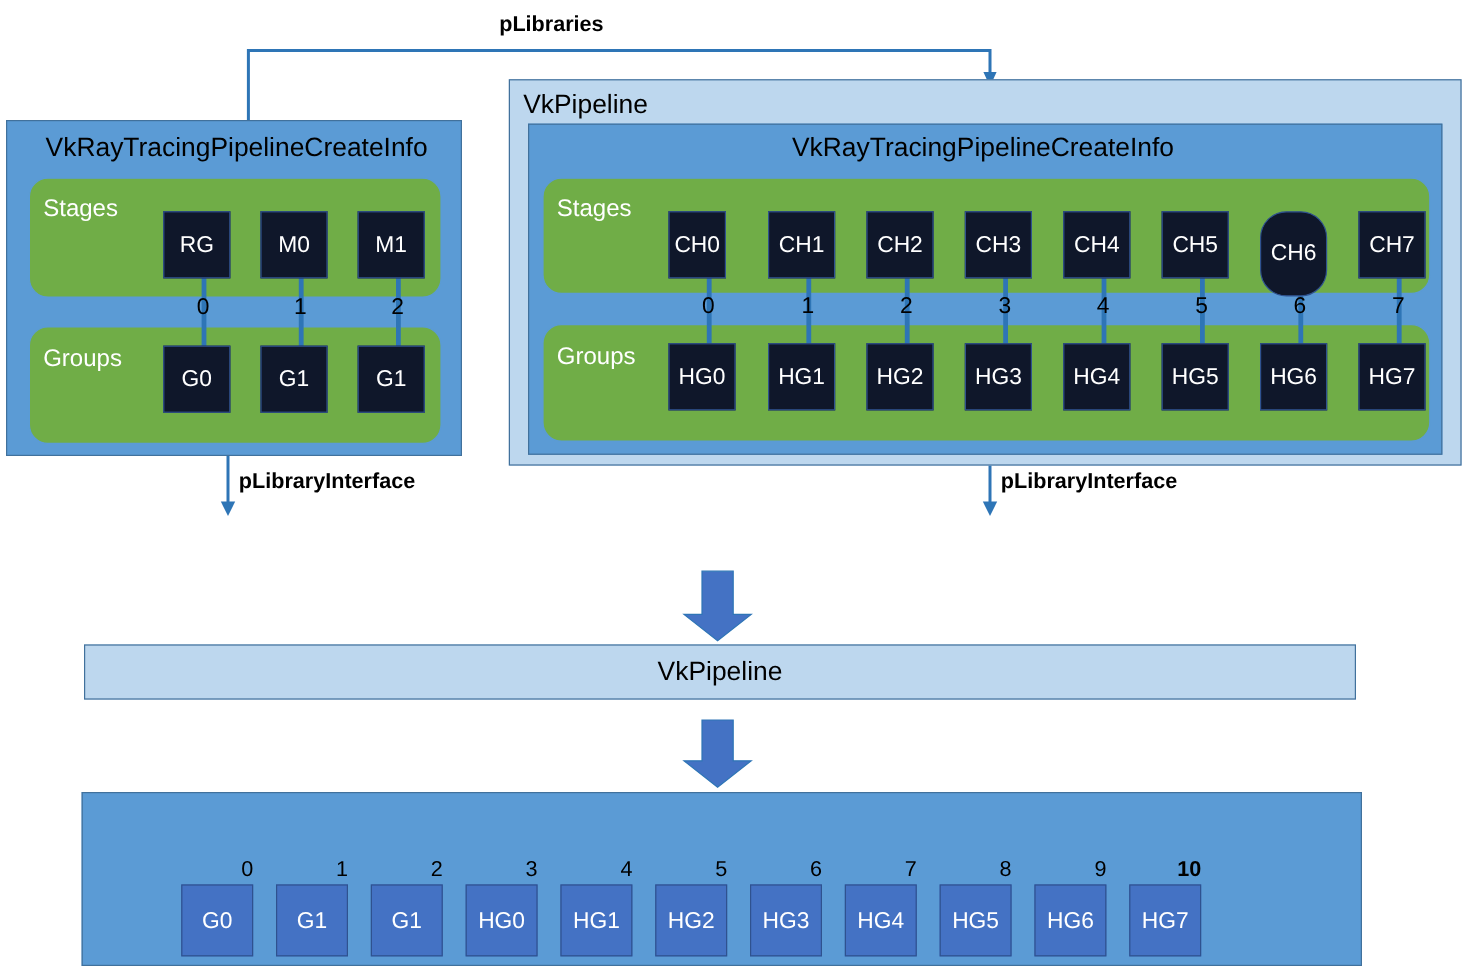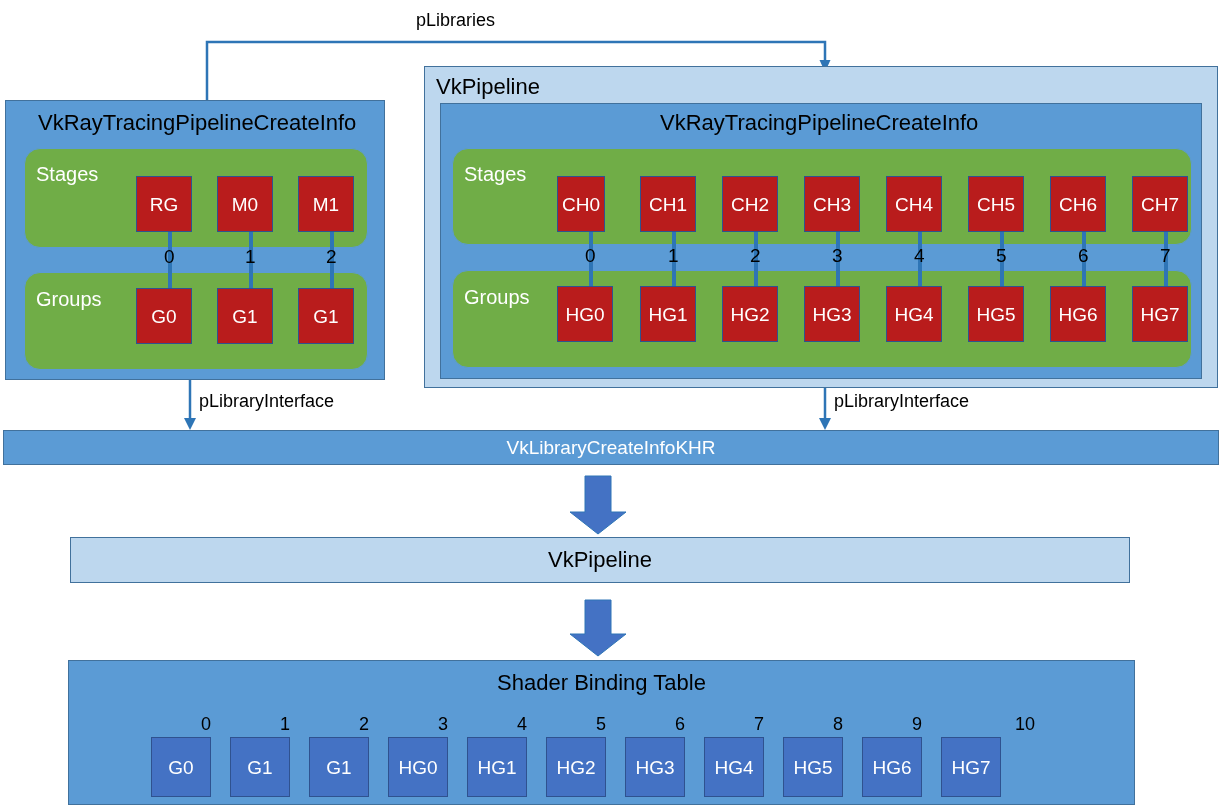--- a/index.html
+++ b/index.html
@@ -15,41 +15,41 @@
   .panel-blue{
     background:#5B9BD5;border:1px solid #41719C;
   }
   .panel-lightblue{
     background:#BDD7EE;border:1px solid #41719C;
   }
   .panel-green{
     background:#70AD47;border:1px solid #5B9BD5;border-radius:16px;
   }
   .chip{
-    background:#b91c1c;border:1px solid #2F528F;
+    background:#0f172a;border:1px solid #2F528F;
     color:#FFFFFF;display:flex;align-items:center;justify-content:center;
     font-size:19px;line-height:1;
   }
   .sbt-chip{
     background:#4472C4;border:1px solid #2F528F;
     color:#FFFFFF;display:flex;align-items:center;justify-content:center;
     font-size:19px;line-height:1;
   }
   .title-dark{color:#000000;font-size:22px;white-space:nowrap;}
   .title-white{color:#FFFFFF;font-size:19px;white-space:nowrap;}
   .sec-label{color:#FFFFFF;font-size:20px;white-space:nowrap;}
   .idx{
     color:#000000;font-size:19px;white-space:nowrap;
     text-align:left;
   }
   .sbt-idx{
     color:#000000;font-size:18px;white-space:nowrap;text-align:right;
   }
   .vline{background:#2E75B6;}
-  .edge-label{color:#000000;font-size:18px;white-space:nowrap;}
+  .edge-label{color:#000000;font-size:18px;white-space:nowrap;font-weight:bold;}
   .center-txt{display:flex;align-items:center;justify-content:center;}
   svg{display:block;overflow:visible;}
 </style>
 </head>
 <body>
 
 <div id="stage">
 
   <svg class="abs" style="left:0;top:0;width:1222px;height:120px;">
     <path d="M207,108 L207,42 L825,42 L825,62" fill="none" stroke="#2E75B6" stroke-width="2.5"></path>
@@ -127,21 +127,21 @@
     </div>
   <div class="abs chip" style="left:804px;top:176px;width:56px;height:56px;">
     <span>CH3</span>
     </div>
   <div class="abs chip" style="left:886px;top:176px;width:56px;height:56px;">
     <span>CH4</span>
     </div>
   <div class="abs chip" style="left:968px;top:176px;width:56px;height:56px;">
     <span>CH5</span>
     </div>
-  <div class="abs chip" style="left:1050px;top:176px;width:56px;height:56px;">
+  <div class="abs chip" style="left:1050px;top:176px;width:56px;height:71px;border-radius:22px;">
     <span>CH6</span>
     </div>
   <div class="abs chip" style="left:1132px;top:176px;width:56px;height:56px;">
     <span>CH7</span>
     </div>
 
   <div class="abs idx" style="left:585px;top:245px;">0</div>
   <div class="abs idx" style="left:668px;top:245px;">1</div>
   <div class="abs idx" style="left:750px;top:245px;">2</div>
   <div class="abs idx" style="left:832px;top:245px;">3</div>
@@ -180,52 +180,46 @@
     <path d="M190,60 L184,48 L196,48 Z" fill="#2E75B6"></path>
   </svg>
   <div class="abs edge-label" style="left:199px;top:391px;">pLibraryInterface</div>
 
   <svg class="abs" style="left:0;top:370px;width:1222px;height:66px;">
     <path d="M825,18 L825,50" fill="none" stroke="#2E75B6" stroke-width="2.5"></path>
     <path d="M825,60 L819,48 L831,48 Z" fill="#2E75B6"></path>
   </svg>
   <div class="abs edge-label" style="left:834px;top:391px;">pLibraryInterface</div>
 
-  <div class="abs panel-blue center-txt" style="left:3px;top:430px;width:1216px;height:35px;">
-    <span class="title-white">VkLibraryCreateInfoKHR</span>
-  </div>
 
   <svg class="abs" style="left:570px;top:476px;width:62px;height:60px;">
     <path d="M15,0 L41,0 L41,36 L56,36 L28,58 L0,36 L15,36 Z" fill="#4472C4" stroke="#2E75B6" stroke-width="1"></path>
   </svg>
 
   <div class="abs panel-lightblue center-txt" style="left:70px;top:537px;width:1060px;height:46px;">
     <span class="title-dark">VkPipeline</span>
   </div>
 
   <svg class="abs" style="left:570px;top:600px;width:62px;height:58px;">
     <path d="M15,0 L41,0 L41,34 L56,34 L28,56 L0,34 L15,34 Z" fill="#4472C4" stroke="#2E75B6" stroke-width="1"></path>
   </svg>
 
   <div class="abs panel-blue" style="left:68px;top:660px;width:1067px;height:145px;"></div>
-  <div class="abs title-dark center-txt" style="left:68px;top:670px;width:1067px;height:26px;">
-    <span>Shader Binding Table</span>
-  </div>
 
   <div class="abs sbt-idx" style="left:151px;top:714px;width:60px;">0</div>
   <div class="abs sbt-idx" style="left:230px;top:714px;width:60px;">1</div>
   <div class="abs sbt-idx" style="left:309px;top:714px;width:60px;">2</div>
   <div class="abs sbt-idx" style="left:388px;top:714px;width:60px;">3</div>
   <div class="abs sbt-idx" style="left:467px;top:714px;width:60px;">4</div>
   <div class="abs sbt-idx" style="left:546px;top:714px;width:60px;">5</div>
   <div class="abs sbt-idx" style="left:625px;top:714px;width:60px;">6</div>
   <div class="abs sbt-idx" style="left:704px;top:714px;width:60px;">7</div>
   <div class="abs sbt-idx" style="left:783px;top:714px;width:60px;">8</div>
   <div class="abs sbt-idx" style="left:862px;top:714px;width:60px;">9</div>
-  <div class="abs sbt-idx" style="left:975px;top:714px;width:60px;">10</div>
+  <div class="abs sbt-idx" style="left:941px;top:714px;width:60px;font-weight:bold;">10</div>
 
   <div class="abs sbt-chip" style="left:151px;top:737px;width:60px;height:60px;">
     <span>G0</span>
     </div>
   <div class="abs sbt-chip" style="left:230px;top:737px;width:60px;height:60px;">
     <span>G1</span>
     </div>
   <div class="abs sbt-chip" style="left:309px;top:737px;width:60px;height:60px;">
     <span>G1</span>
     </div>

